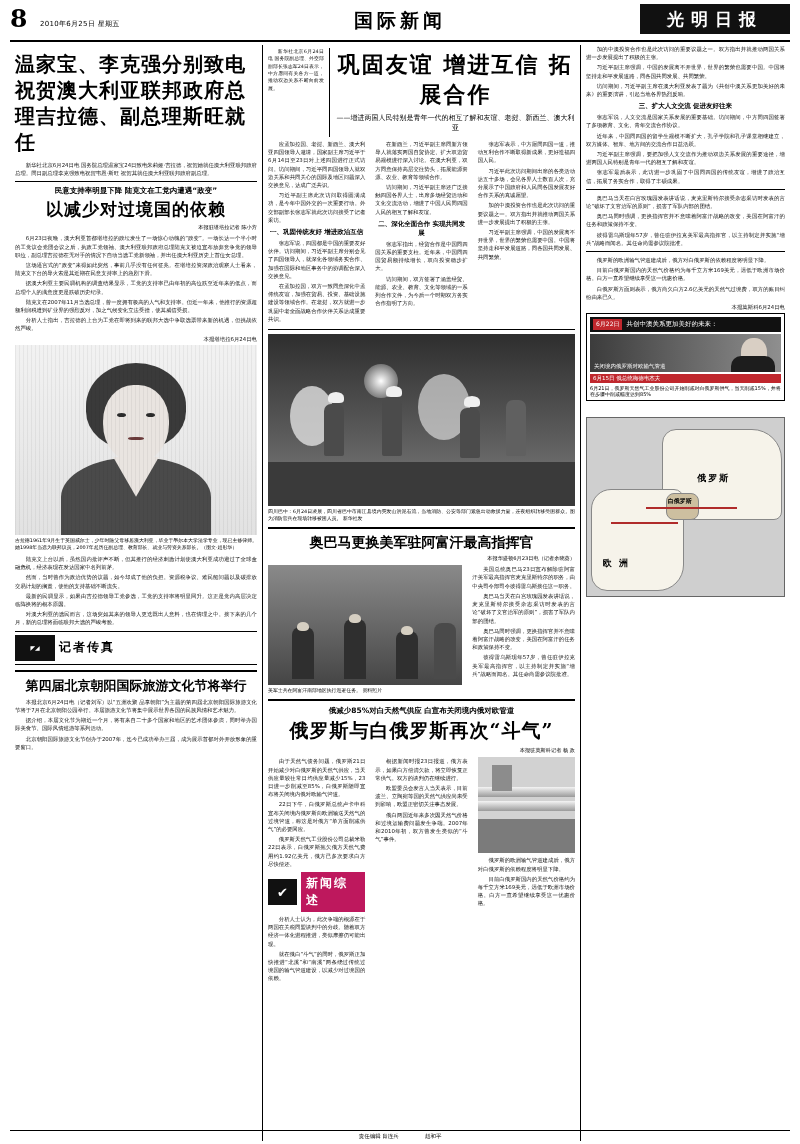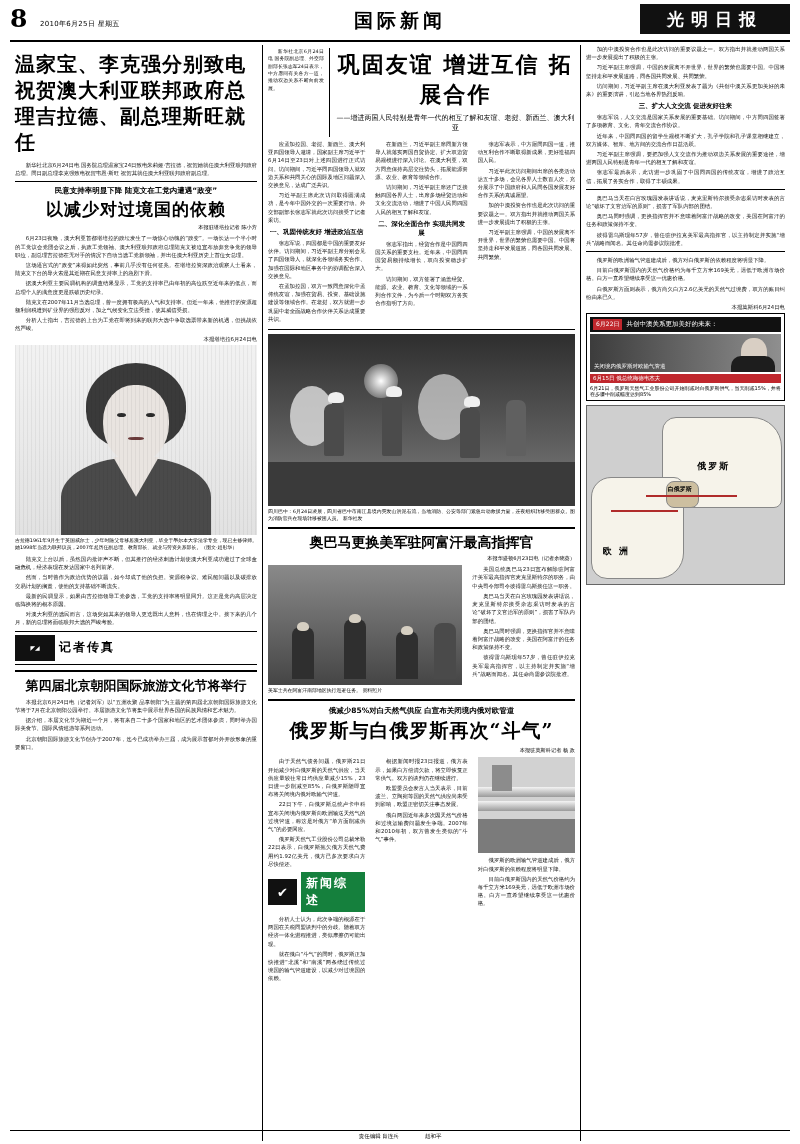--- a/index.html
+++ b/index.html
@@ -89,21 +89,21 @@
   .map-lbl.big{font-size:9px;letter-spacing:2px;}
 
   
   .reporter{display:flex;align-items:center;gap:4px;border-top:1px solid #000;border-bottom:1px solid #000;padding:3px 0;margin:4px 0;}
   .rep-mark{width:40px;height:26px;background:#111;color:#fff;font-size:6px;display:flex;align-items:center;justify-content:center;}
   .rep-txt{font-size:12px;font-weight:bold;letter-spacing:2px;font-family:"DejaVu Serif","Liberation Serif",serif;}
 
   
   .roundup{display:flex;align-items:center;gap:4px;margin:4px 0 3px 0;}
   .ru-mark{width:30px;height:26px;background:#111;color:#fff;font-size:13px;font-weight:bold;display:flex;align-items:center;justify-content:center;}
-  .ru-txt{font-size:12px;font-weight:bold;letter-spacing:2px;background:#15803d;color:#fff;padding:3px 5px;font-family:"DejaVu Serif","Liberation Serif",serif;}
+  .ru-txt{font-size:12px;font-weight:bold;letter-spacing:2px;background:#be185d;color:#fff;padding:3px 5px;font-family:"DejaVu Serif","Liberation Serif",serif;}
 
   .footer{position:absolute;left:10px;right:10px;bottom:4px;border-top:1px solid #000;padding-top:2px;font-size:5.5px;display:flex;justify-content:center;gap:26px;}
 </style>
 </head>
 <body>
 
 <div class="page">
 
   <div class="masthead">
     <div class="pagenum">8</div>
@@ -347,21 +347,21 @@
         </div>
         <div class="tv-img">
           <div class="tv-face"></div>
           <div class="tv-suit"></div>
           <div style="position:absolute;left:4px;bottom:2px;font-size:5.5px;color:#fff;">关闭境内俄罗斯对欧输气管道</div>
         </div>
         <div style="background:#c0272d;color:#fff;font-size:5.5px;padding:1px 3px;margin-top:2px;">6月15日  俄总统梅德韦杰夫</div>
         <div class="tv-cap">6月21日，俄罗斯天然气工业股份公司开始削减对白俄罗斯供气，当天削减15%，并将在步骤中削减幅度达到85%</div>
       </div>
 
-      <div class="map" style="margin-top:4px;">
+      <div class="map" style="margin-top:16px;">
         <div class="sea"></div>
         <div class="land ru"></div>
         <div class="land eu"></div>
         <div class="land by"></div>
         <div class="pipe" style="left:30%;top:50%;width:46%;"></div>
         <div class="pipe" style="left:12%;top:58%;width:34%;"></div>
         <div class="map-lbl big" style="left:56%;top:30%;">俄罗斯</div>
         <div class="map-lbl" style="left:41%;top:44%;">白俄罗斯</div>
         <div class="map-lbl big" style="left:8%;top:78%;">欧  洲</div>
       </div>

